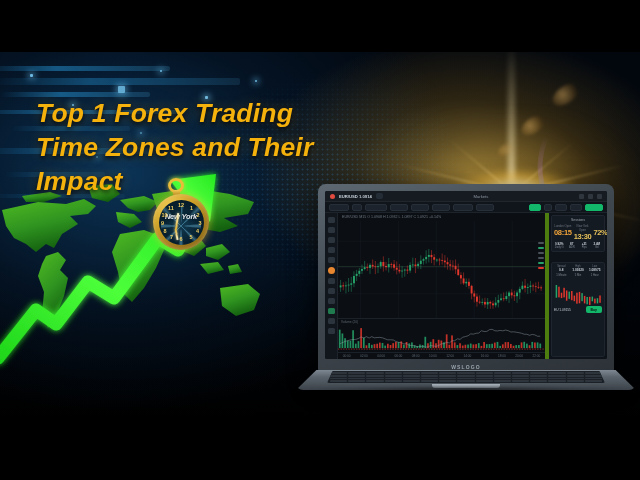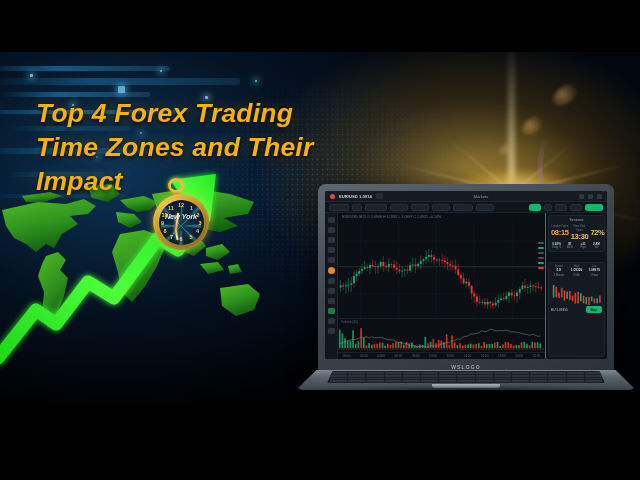--- a/index.html
+++ b/index.html
@@ -222,21 +222,21 @@
   }
   .chart-main { flex:1; position:relative; min-height:0; }
   .chart-sub  { height:34px; flex:0 0 34px; position:relative; border-top:1px solid #1b2129; }
   .time-axis {
     height:7px; flex:0 0 7px; display:flex; justify-content:space-around; align-items:center;
     font-size:3.2px; color:#5c646e; border-top:1px solid #1b2129; overflow:hidden;
   }
 
   
   .rpanel {
-    width:62px; flex:0 0 62px; background:#0e131a; border-left:1px solid #4d7c0f;
+    width:62px; flex:0 0 62px; background:#0e131a; border-left:4px solid #4d7c0f;
     display:flex; flex-direction:column; gap:10px; padding:2px;
     font-size:3.4px; color:#8b949e; overflow:hidden;
   }
   .card { background:#141a22; border:1px solid #1e252e; border-radius:2px; padding:2px; }
   .card .hd { text-align:center; font-size:3.4px; color:#9aa4ad; margin-bottom:1.5px; }
   .row2 { display:flex; gap:2px; }
   .cell { flex:1; text-align:center; }
   .cell .lbl { font-size:2.8px; color:#6d7681; display:block; }
   .cell .big { font-size:7.5px; font-weight:bold; color:#f0a33a; letter-spacing:-.3px; display:block; }
   .cell .big.alt { color:#e6c15a;text-align:center; }
@@ -386,21 +386,21 @@
             </feMerge>
         </filter>
       </defs>
       <g filter="url(#arrglow)">
         <path d="M6,214 L44,166 L64,180 L96,138 L122,154 L166,94 L186,106 L212,58" fill="none" stroke="url(#arrg)" stroke-width="13" stroke-linejoin="round" stroke-linecap="round"></path>
         <path d="M178,36 L224,30 L218,78 L205,60 L190,52 Z" fill="url(#arrg)"></path>
       </g>
     </svg>
 
     <div id="title">
-      <span class="ln">Top 4 Forex Trading</span>
+      <span class="ln">Top 1 Forex Trading</span>
       <span class="ln">Time Zones and Their</span>
       <span class="ln">Impact</span>
     </div>
 
     <div id="compass">
       <div class="ring"></div>
       <div class="stem"></div>
       <div class="body">
         <div class="face">
           <div class="star"></div>

